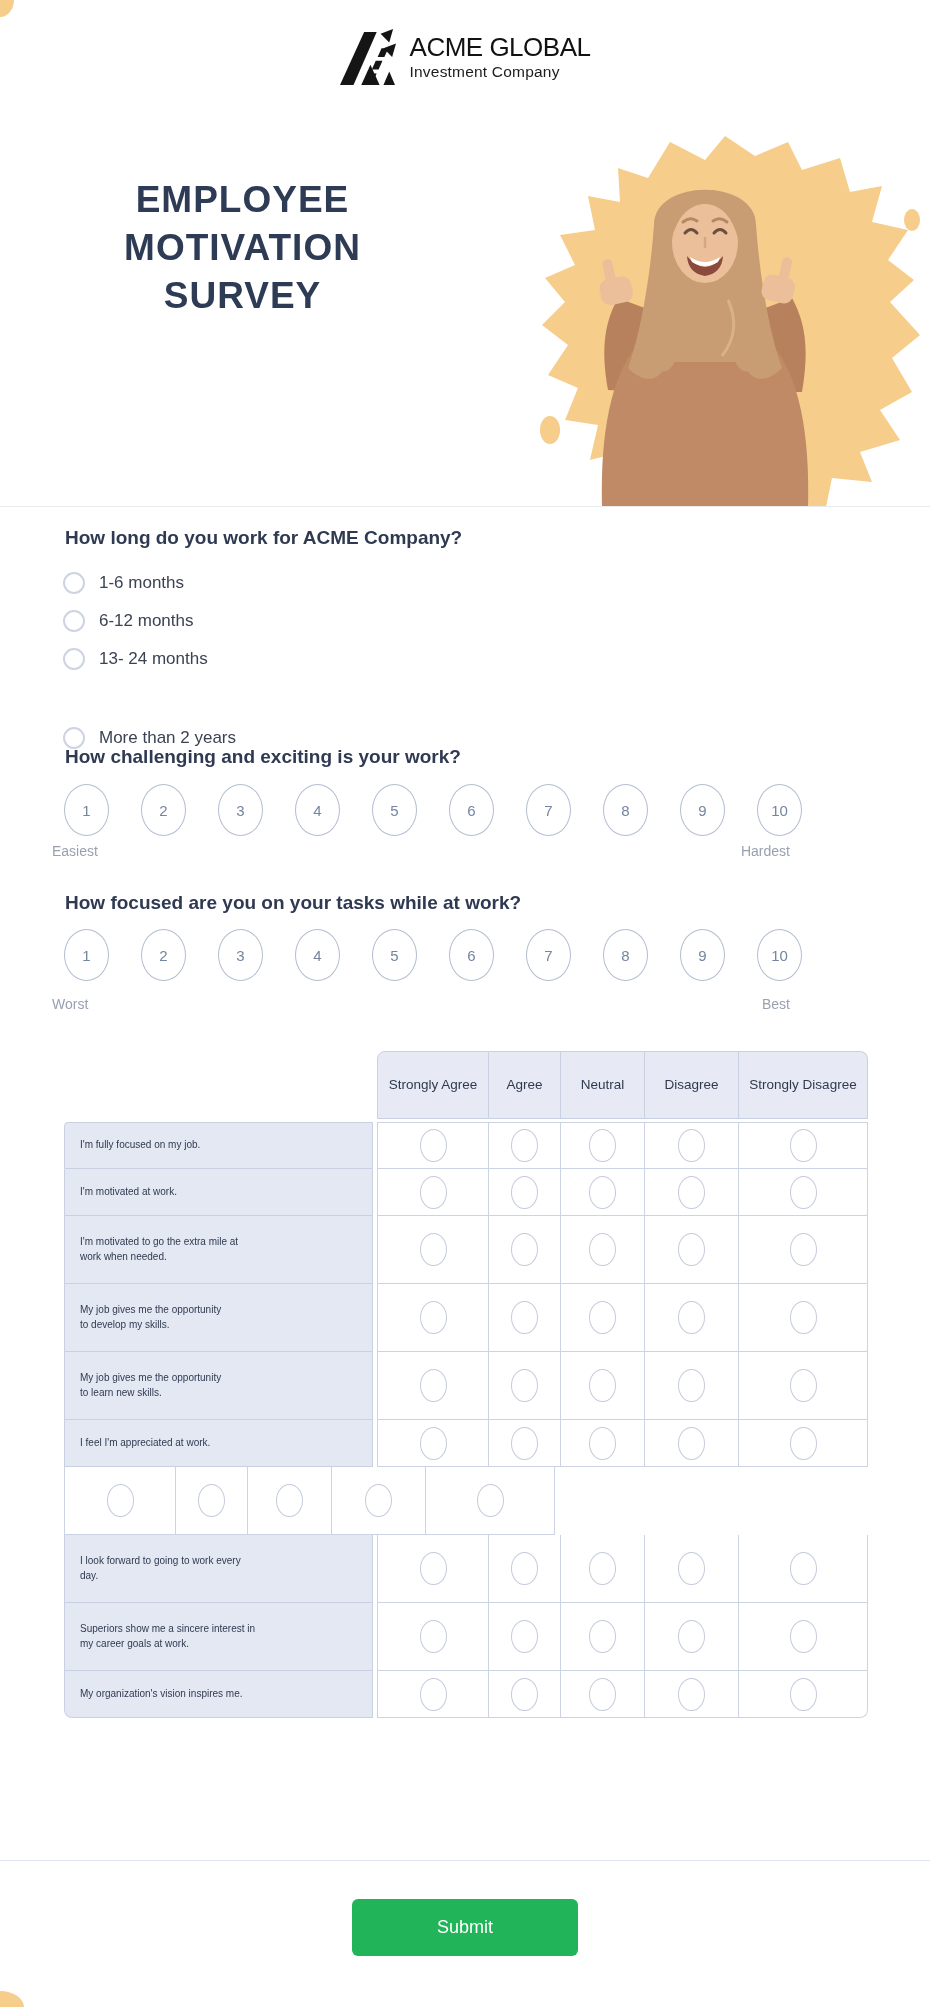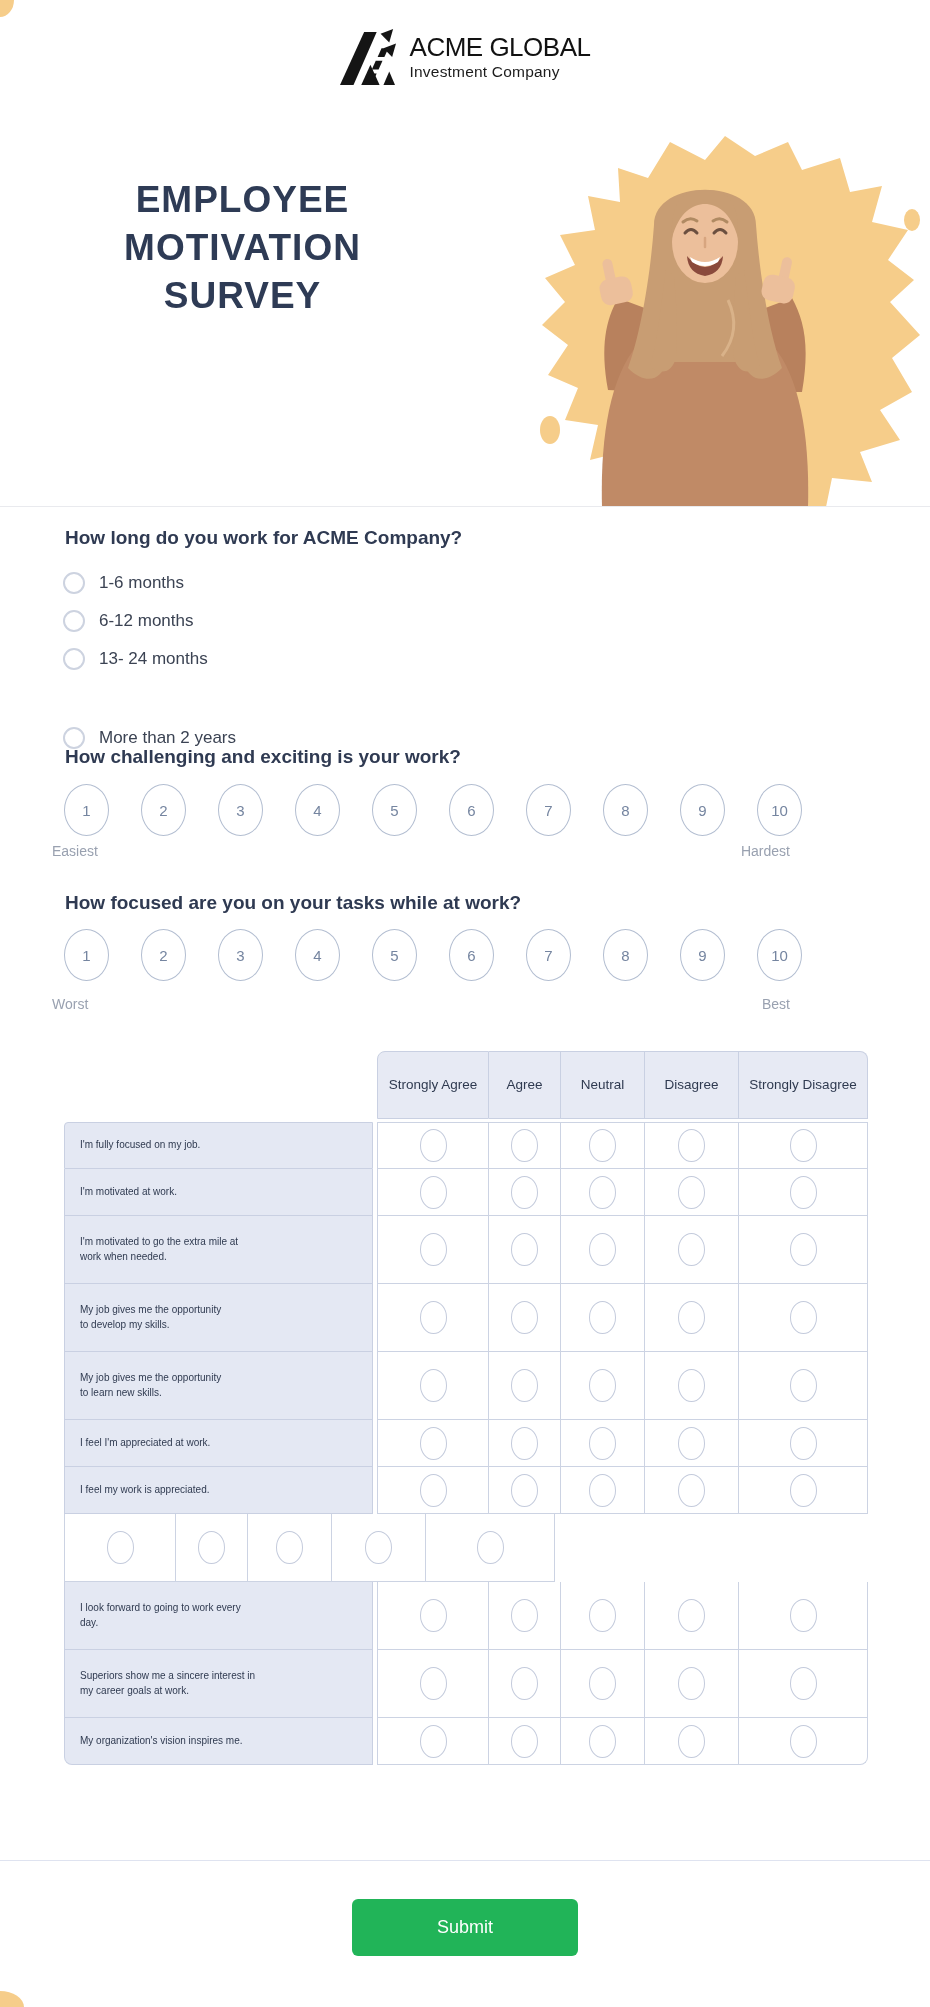--- a/index.html
+++ b/index.html
@@ -334,41 +334,20 @@
           <span class="m-radio"></span>
         </div>
       <div class="m-cell c3">
           <span class="m-radio"></span>
         </div>
       <div class="m-cell c4">
           <span class="m-radio"></span>
         </div>
     </div>
 
-    <div class="m-row short">
-      <div class="m-label">
-        <div>I feel my work is appreciated.</div>
-          <div></div>
-      </div>
-      <div class="m-cell c0">
-          <span class="m-radio"></span>
-        </div>
-      <div class="m-cell c1">
-          <span class="m-radio"></span>
-        </div>
-      <div class="m-cell c2">
-          <span class="m-radio"></span>
-        </div>
-      <div class="m-cell c3">
-          <span class="m-radio"></span>
-        </div>
-      <div class="m-cell c4">
-          <span class="m-radio"></span>
-        </div>
-    </div>
 
     <div class="m-row tall">
       <div class="m-cell c0">
           <span class="m-radio"></span>
         </div>
       <div class="m-cell c1">
           <span class="m-radio"></span>
         </div>
       <div class="m-cell c2">
           <span class="m-radio"></span>

